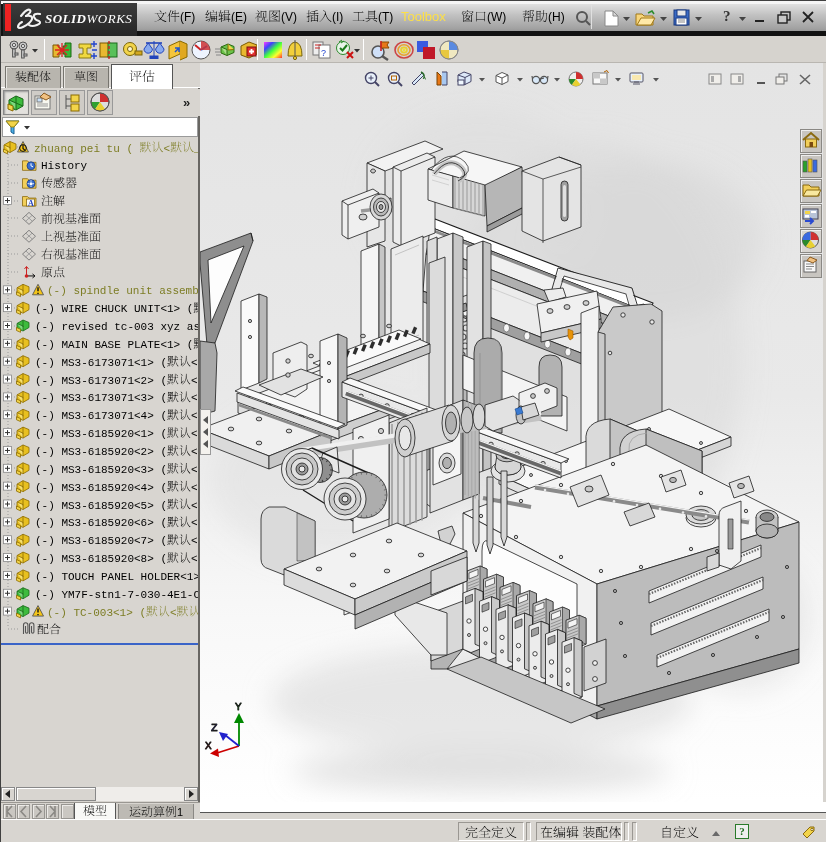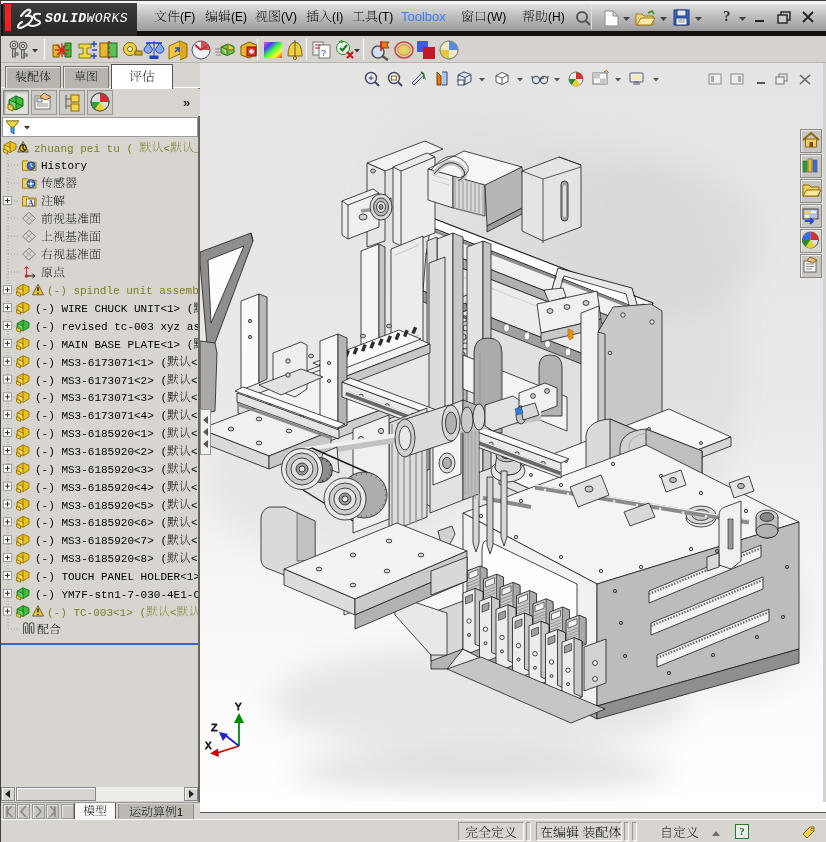--- a/index.html
+++ b/index.html
@@ -13,21 +13,21 @@
       <div class="abs" style="left:136px;top:3px;width:690px;height:27px;background:linear-gradient(#e0e0e0,#c2c2c2 40%,#a2a2a2 90%,#989898)"></div>
       <div class="abs" style="left:2px;top:2px;width:134px;height:33px;background:linear-gradient(#3c3c3c,#252525)">
         <div class="abs" style="left:2px;top:1px;width:6px;height:27px;background:#ee2222"></div>
         <svg class="abs" style="left:10px;top:3px" width="30" height="25" viewBox="0 0 30 25">
           <g fill="none" stroke="#f2f2f2" stroke-width="2.1" stroke-linecap="round">
             <path d="M8 10 Q14 2 17 4 Q19 6 13 10"></path>
             <path d="M13 10 Q20 9 19 13 Q18 17 10 21 Q6 23 5 21 Q5 18 9 16"></path>
             <path d="M27 8 Q20 7 21 11 Q22 14 26 15 Q29 17 24 19 Q19 21 16 19"></path>
           </g>
         </svg>
-        <div class="abs" style="left:42px;top:8px;color:#fff;font-size:13px;font-weight:bold;font-style:italic;letter-spacing:0.5px;font-family:Liberation Mono, monospace">SOLID<span style="font-weight:normal">WORKS</span></div>
+        <div class="abs" style="left:42px;top:8px;color:#fff;font-size:13px;font-weight:bold;font-style:italic;letter-spacing:0.5px;font-family:Liberation Serif, serif">SOLID<span style="font-weight:normal">WORKS</span></div>
       </div>
       <div class="abs" style="left:153px;top:8px">
         <svg width="42" height="16" style="overflow:visible" fill="#000">
           <use href="#u6587" transform="translate(0.0 12) scale(0.130 -0.130)"></use>
           <use href="#u4ef6" transform="translate(13.0 12) scale(0.130 -0.130)"></use>
           <text x="26.0" y="12" font-family="Liberation Sans" font-size="12">(F)</text>
         </svg>
       </div>
       <div class="abs" style="left:204px;top:8px">
         <svg width="43" height="16" style="overflow:visible" fill="#000">
@@ -50,21 +50,21 @@
           <text x="26.0" y="12" font-family="Liberation Sans" font-size="12">(I)</text>
         </svg>
       </div>
       <div class="abs" style="left:351px;top:8px">
         <svg width="42" height="16" style="overflow:visible" fill="#000">
           <use href="#u5de5" transform="translate(0.0 12) scale(0.130 -0.130)"></use>
           <use href="#u5177" transform="translate(13.0 12) scale(0.130 -0.130)"></use>
           <text x="26.0" y="12" font-family="Liberation Sans" font-size="12">(T)</text>
         </svg>
       </div>
-      <div class="abs" style="left:400px;top:8px;font-size:13px;color:#3b82f6">Toolbox</div>
+      <div class="abs" style="left:400px;top:8px;font-size:13px;color:#fde047">Toolbox</div>
       <div class="abs" style="left:460px;top:8px">
         <svg width="46" height="16" style="overflow:visible" fill="#000">
           <use href="#u7a97" transform="translate(0.0 12) scale(0.130 -0.130)"></use>
           <use href="#u53e3" transform="translate(13.0 12) scale(0.130 -0.130)"></use>
           <text x="26.0" y="12" font-family="Liberation Sans" font-size="12">(W)</text>
         </svg>
       </div>
       <div class="abs" style="left:521px;top:8px">
         <svg width="43" height="16" style="overflow:visible" fill="#000">
           <use href="#u5e2e" transform="translate(0.0 12) scale(0.130 -0.130)"></use>

